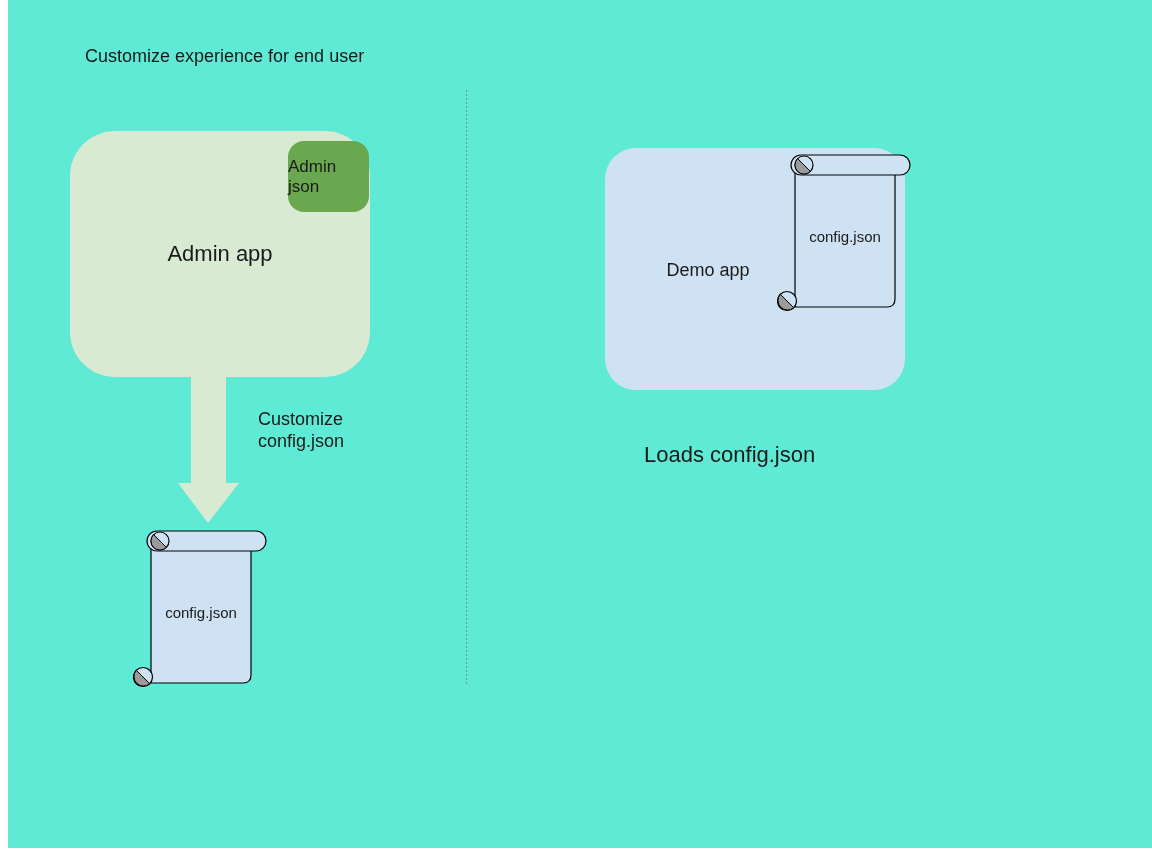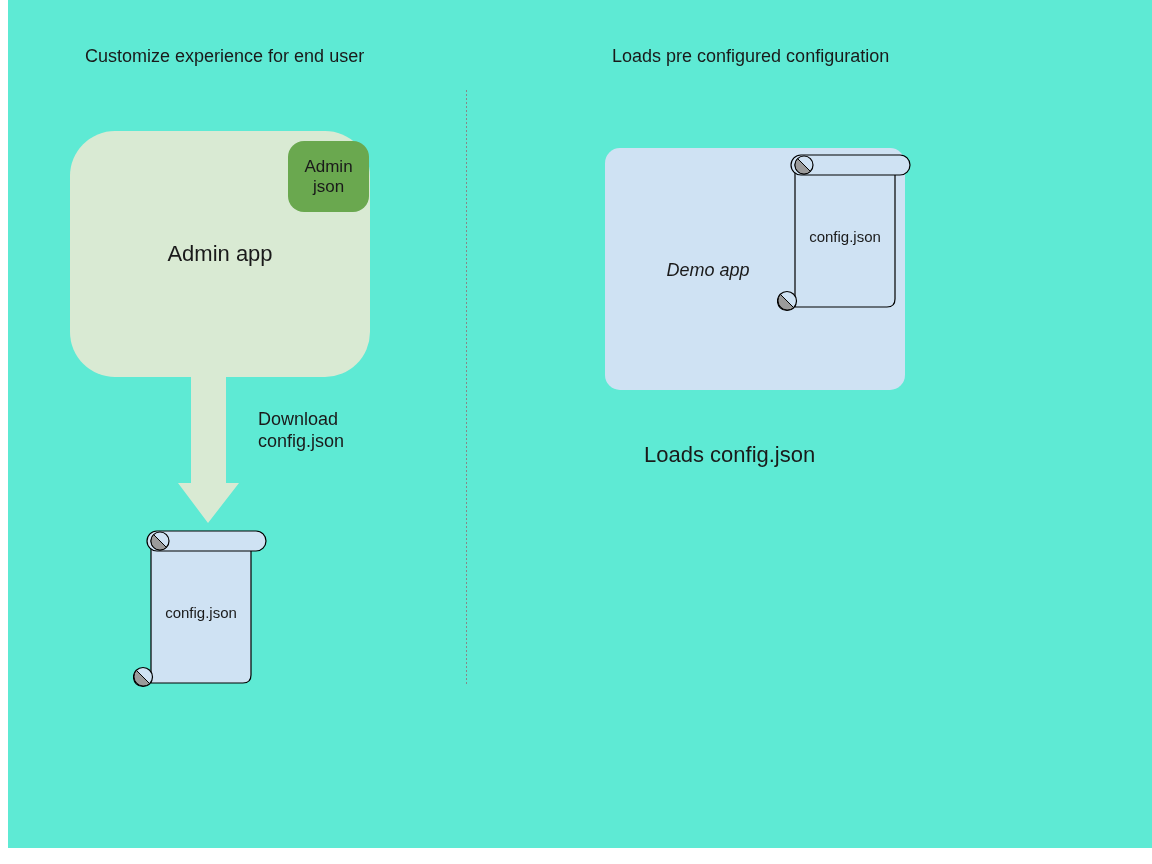--- a/index.html
+++ b/index.html
@@ -15,62 +15,61 @@
   }
   .admin-app{
     left:62px;top:131px;width:300px;height:246px;border-radius:45px;background:#d9ead3;
   }
   .admin-app .app-label{
     position:absolute;inset:0;display:flex;align-items:center;justify-content:center;
     font-size:22px;
   }
   .admin-panel{
     position:absolute;top:10px;right:1px;width:81px;height:71px;border-radius:16px;background:#6aa84f;
-    display:flex;flex-direction:column;align-items:center;justify-content:center;
+    display:flex;flex-direction:column;align-items:flex-start;justify-content:center;
     font-size:17px;line-height:20px;text-align:center;
   }
   .arrow-svg{left:160px;top:377px;}
   .download-label{
     left:250px;top:408px;font-size:18px;line-height:22px;
   }
   .demo-app{
-    left:597px;top:148px;width:300px;height:242px;border-radius:15px;background:#cfe2f3;font-style:italic;
+    left:597px;top:148px;width:300px;height:242px;border-radius:31px;background:#cfe2f3;
   }
   .demo-app .app-label{
     position:absolute;left:0;top:112px;width:206px;text-align:center;font-size:18px;line-height:21px;
   }
   .caption{left:636px;top:444px;font-size:22px;line-height:21px;white-space:nowrap;}
   .scroll-left{left:125px;top:525px;}
   .scroll-right{left:769px;top:149px;}
   svg text{font-family:"Liberation Sans",sans-serif;fill:#1a1a1a;}
 </style>
 </head>
 <body>
 
 <div class="canvas">
 
   <div class="abs section-title" style="left:77px;top:46px;">Customize experience for end user</div>
-  <div class="abs section-title" style="left:604px;top:46px;">Loads pre configured configuration</div>
 
   <div class="abs divider"></div>
 
   <div class="abs admin-app">
     <div class="app-label">Admin app</div>
     <div class="admin-panel">
       <span>Admin</span>
       <span>json</span>
     </div>
   </div>
 
   <svg class="abs arrow-svg" width="80" height="150" viewBox="0 0 80 150">
     <polygon points="23,0 58,0 58,106 71,106 40,146 10,106 23,106" fill="#d9ead3"></polygon>
   </svg>
 
   <div class="abs download-label">
-    <div>Download</div>
+    <div>Customize</div>
     <div>config.json</div>
   </div>
 
   <svg class="abs scroll-left" width="140" height="170" viewBox="0 0 140 170">
     <path d="M18 16 H118 V150 Q118 158 110 158 H18 Z" fill="#cfe2f3" stroke="#000" stroke-width="1.2" stroke-linejoin="round"></path>
     <circle cx="10" cy="152" r="9.5" fill="#cfe2f3" stroke="#000" stroke-width="1.2"></circle>
     <path d="M3.3 145.3 A 9.5 9.5 0 0 0 16.7 158.7 Z" fill="#9b9b9b" stroke="#000" stroke-width="1"></path>
     <rect x="14" y="6" width="119" height="20" rx="10" fill="#cfe2f3" stroke="#000" stroke-width="1.2"></rect>
     <circle cx="27" cy="16" r="9" fill="#cfe2f3" stroke="#000" stroke-width="1.2"></circle>
     <path d="M20.6 9.6 A 9 9 0 0 0 33.4 22.4 Z" fill="#9b9b9b" stroke="#000" stroke-width="1"></path>

